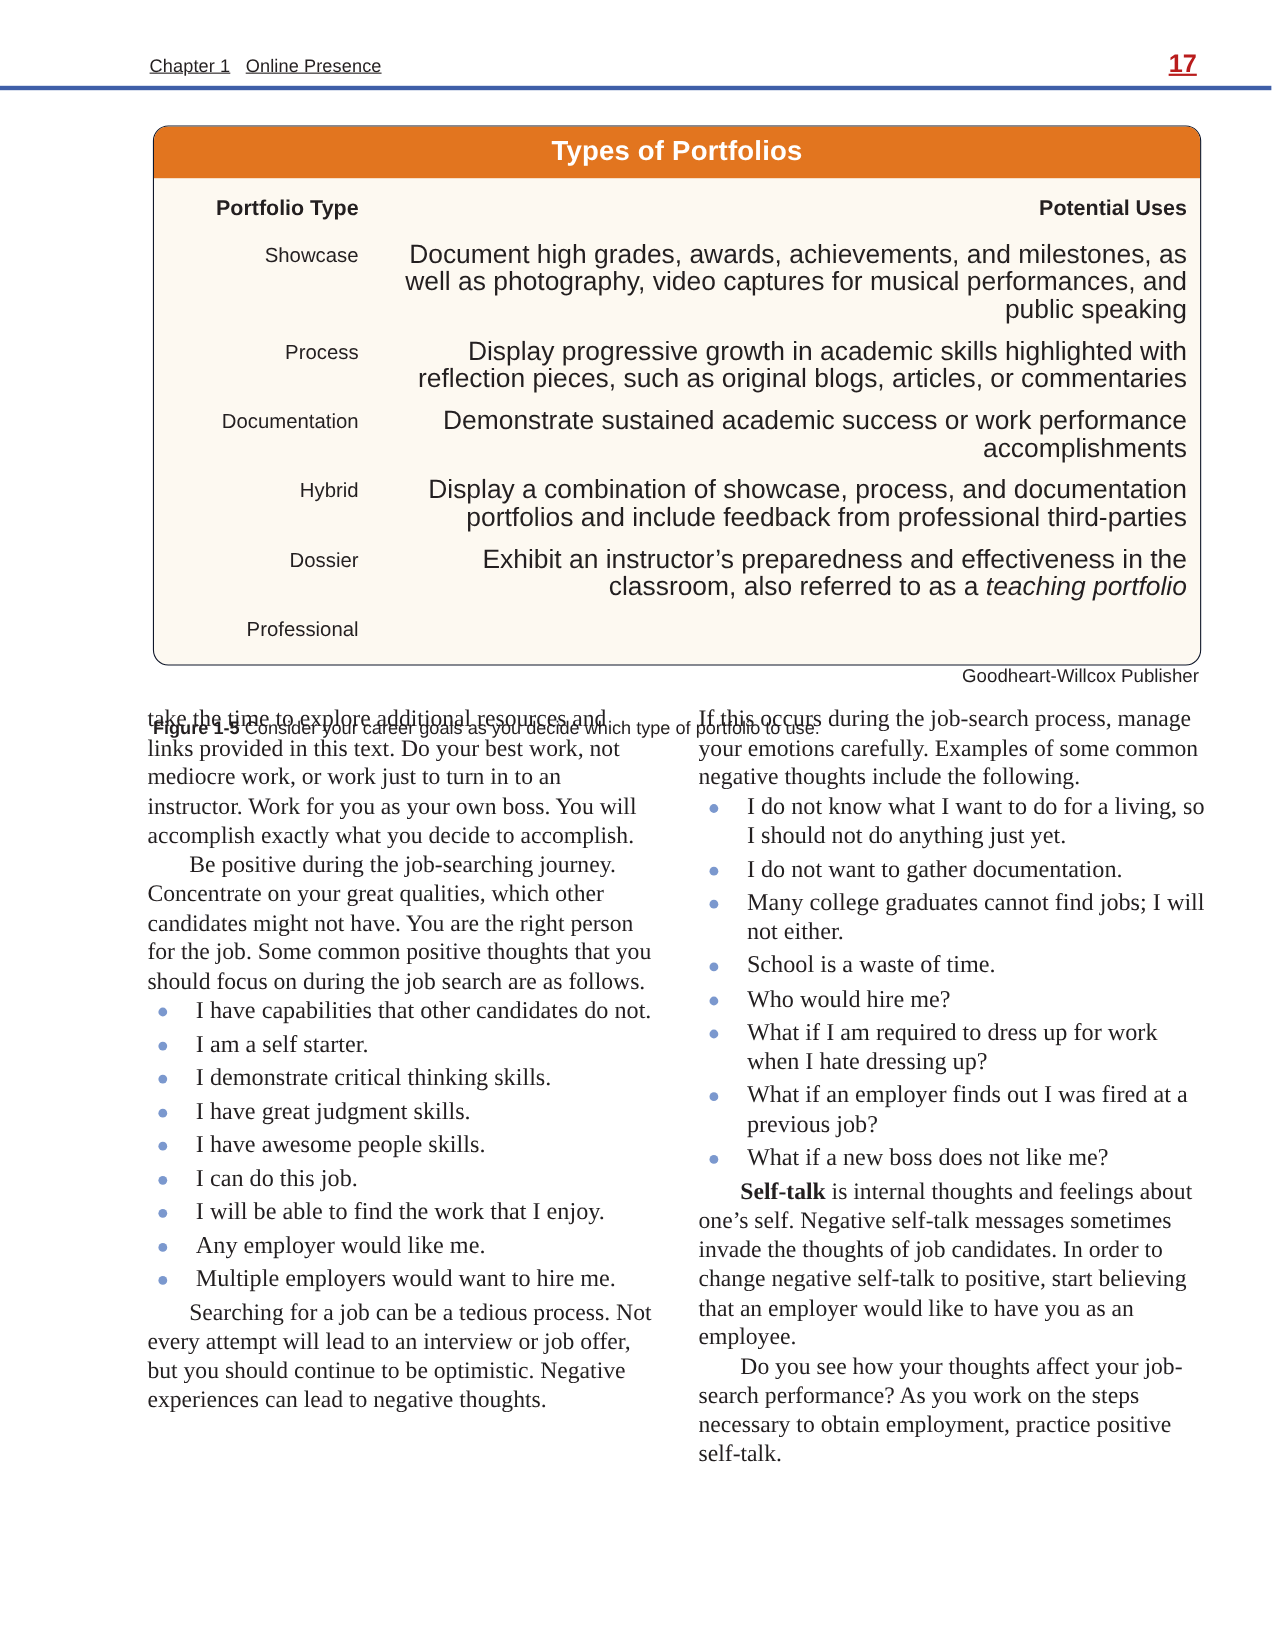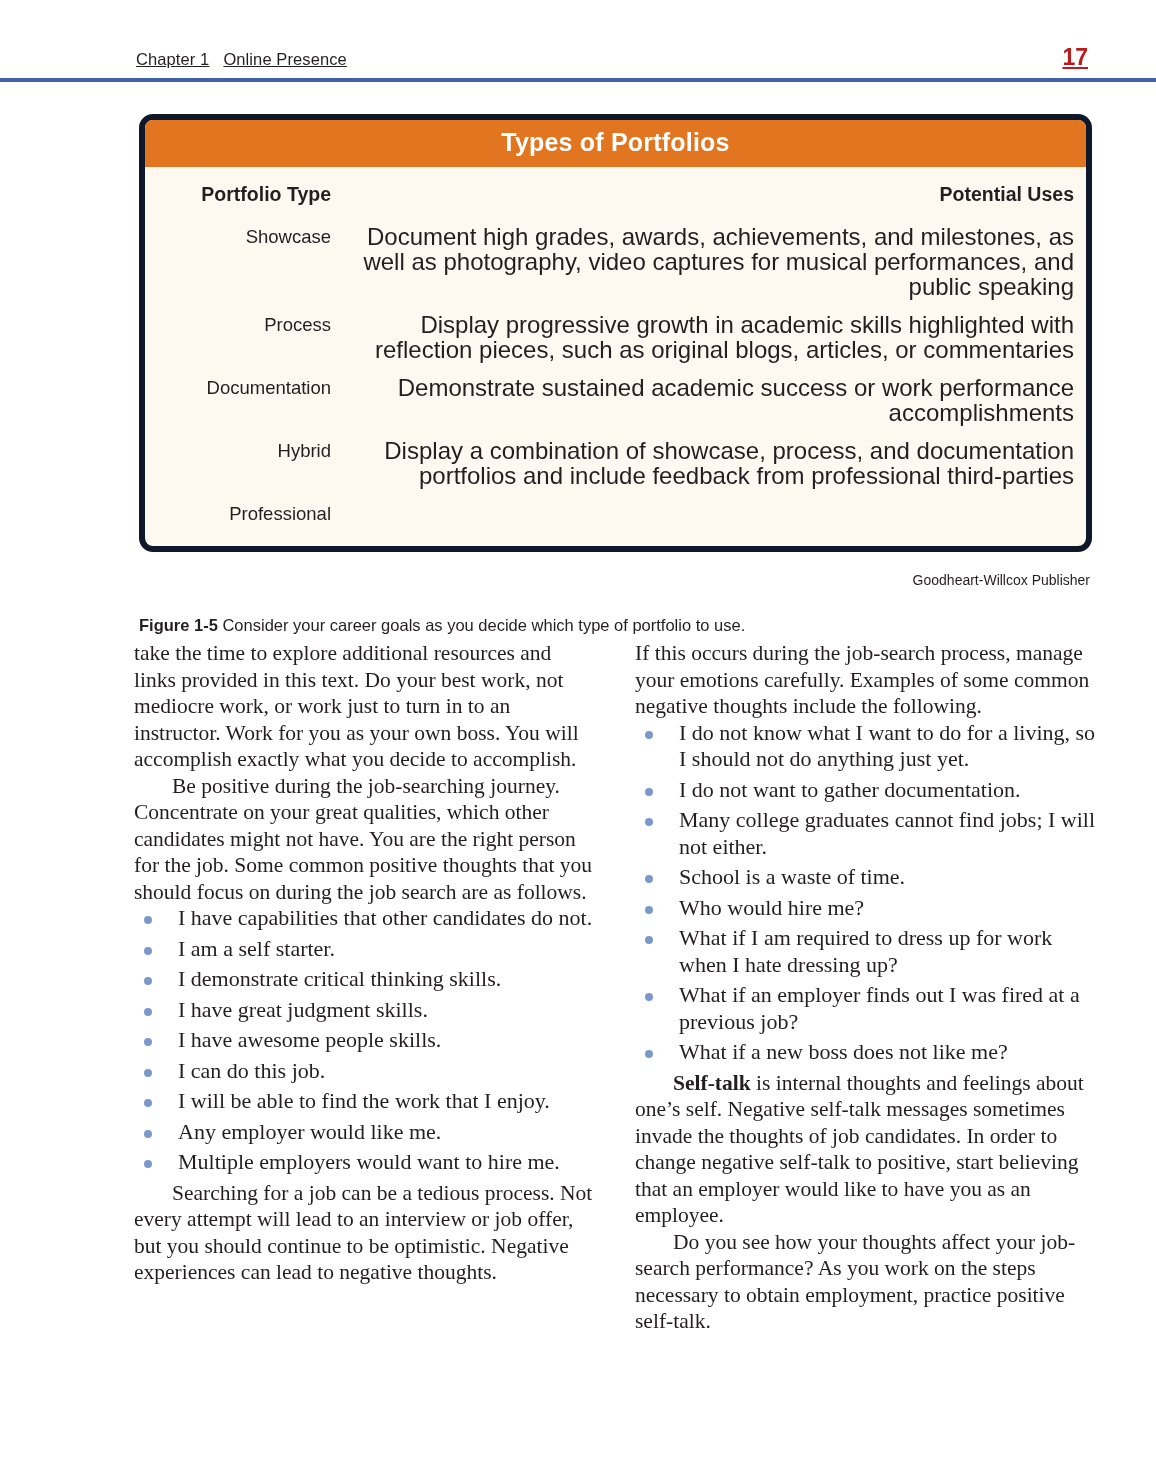--- a/index.html
+++ b/index.html
@@ -51,21 +51,21 @@
   }
 
   
   .figure-block {
     position: absolute;
     left: 139px;
     top: 114px;
     width: 953px;
   }
   .portfolio-table {
-    border: 6px solid #0f172a;
+    border: 1px solid #0f172a;
     border-radius: 14px;
     background: #fdf9f1;
     overflow: hidden;
     box-sizing: border-box;
   }
   .table-title {
     background: #e2751f;
     color: #ffffff;
     font-family: "Liberation Sans", sans-serif;
     font-weight: bold;
@@ -100,23 +100,23 @@
     font-size: 24px;
     line-height: 25px;
     color: #231f20;
   }
   .head-row .c1, .head-row .c2 { font-weight: bold; font-size: 19.5px; }
   .c2 em { font-style: italic; }
 
   .credit-line {
     text-align: right;
     font-family: "Liberation Sans", sans-serif;
-    font-size: 14px;
-    color: #231f20;
-    margin-top: 20px;
+    font-size: 17px;
+    color: #231f20;
+    margin-top: 0;
     padding-right: 2px;
   }
   .figure-caption {
     font-family: "Liberation Sans", sans-serif;
     font-size: 16.5px;
     color: #231f20;
     margin-top: 26px;
     line-height: 22px;
   }
   .figure-caption .fig-label { font-weight: bold; }
@@ -203,20 +203,24 @@
       <div class="trow">
         <div class="c1">Documentation</div>
         <div class="c2">Demonstrate sustained academic success or work performance accomplishments</div>
       </div>
 
       <div class="trow">
         <div class="c1">Hybrid</div>
         <div class="c2">Display a combination of showcase, process, and documentation portfolios and include feedback from professional third-parties</div>
       </div>
 
+      <div class="trow">
+        <div class="c1">Dossier</div>
+        <div class="c2"><span>Exhibit an instructor’s preparedness and effectiveness in the classroom, also referred to as a </span><em>teaching portfolio</em><span></span></div>
+      </div>
 
       <div class="trow">
         <div class="c1">Professional</div>
       </div>
 
     </div>
   </div>
 
   <div class="credit-line">Goodheart-Willcox Publisher</div>
 

